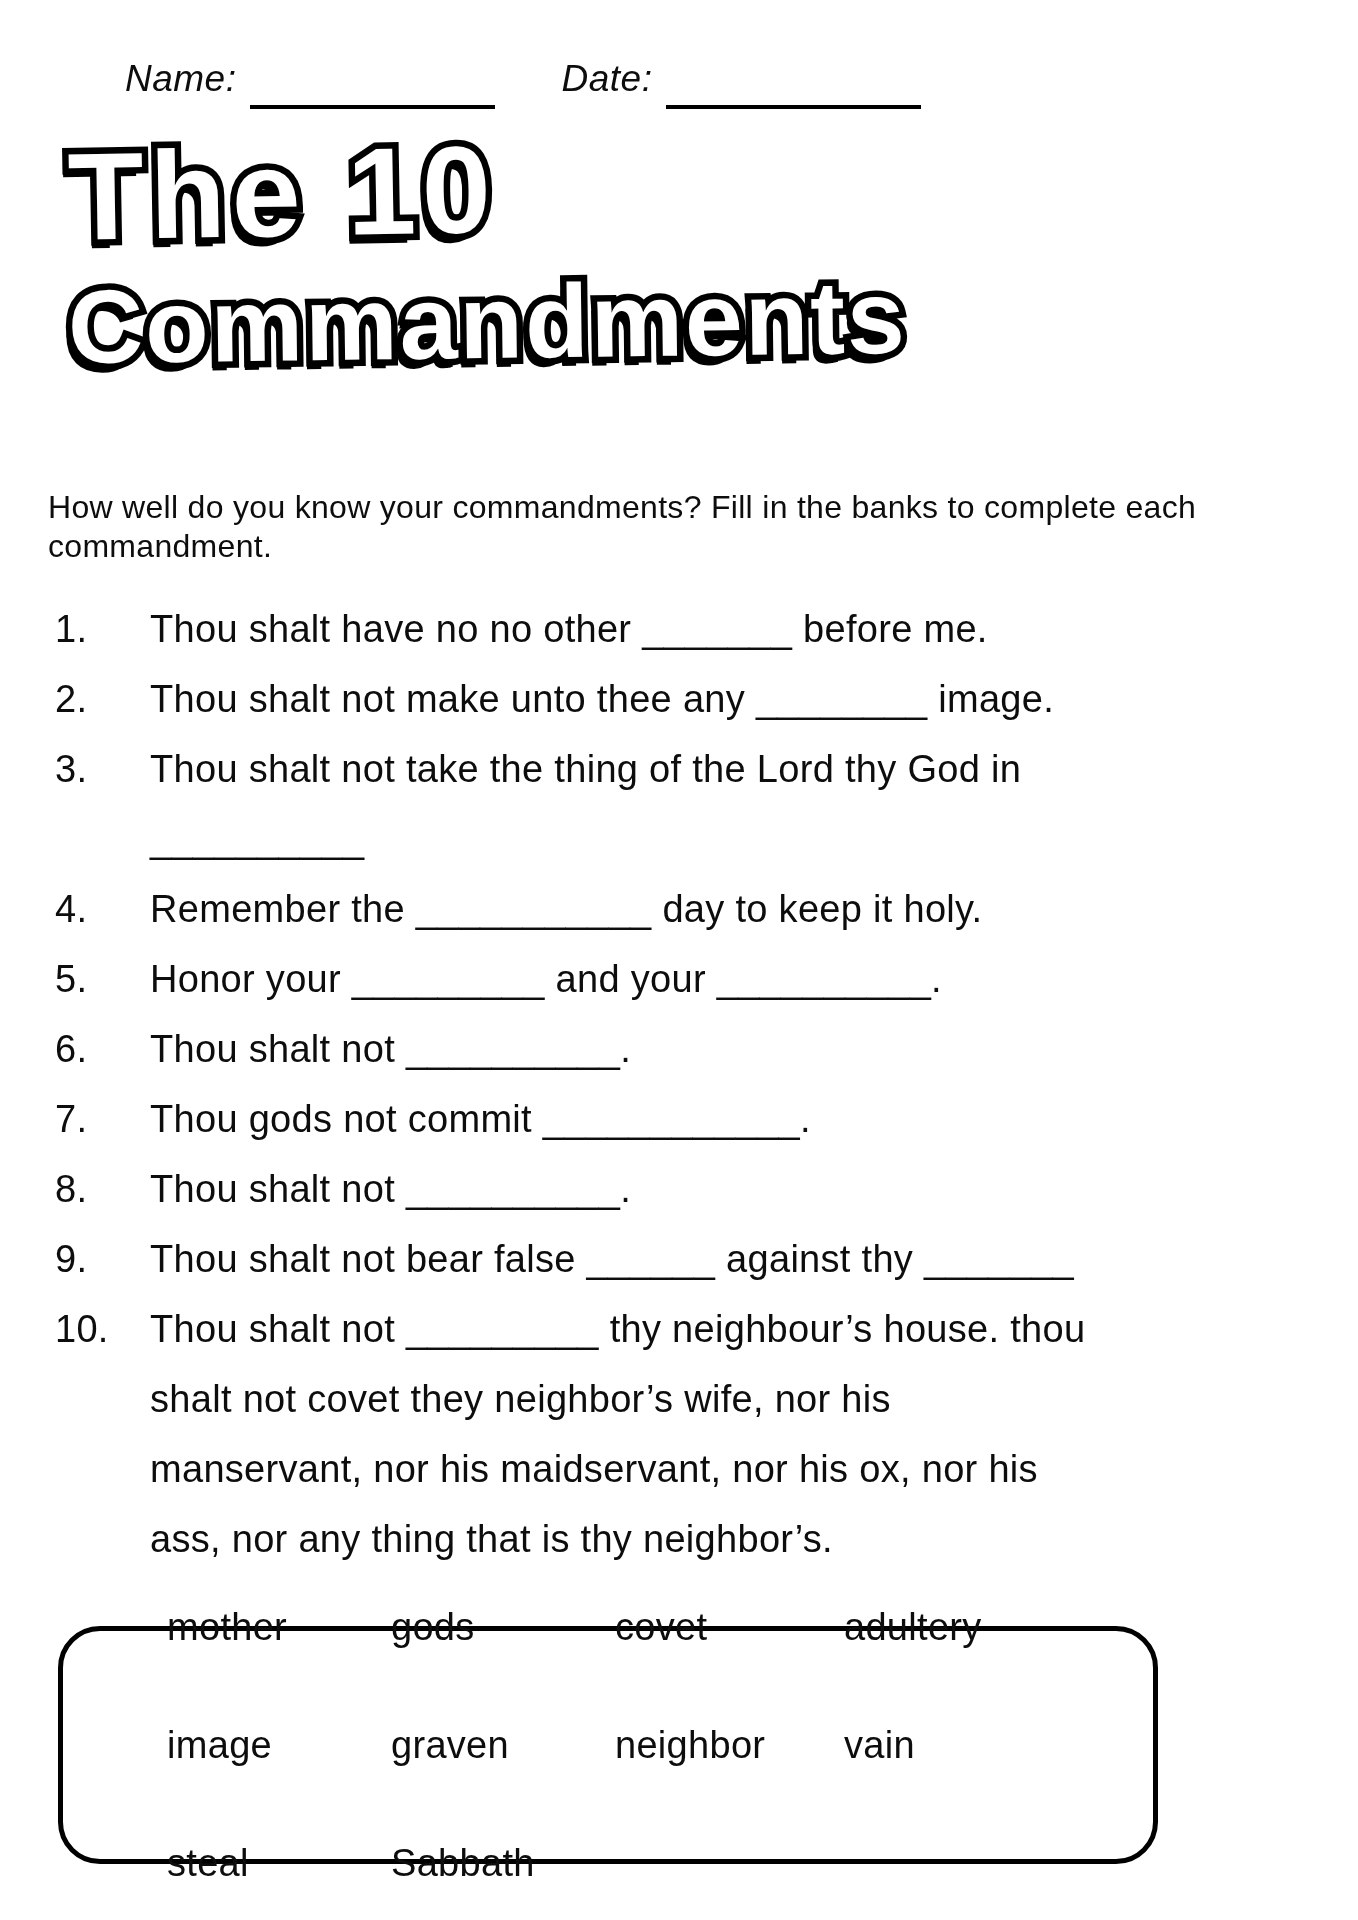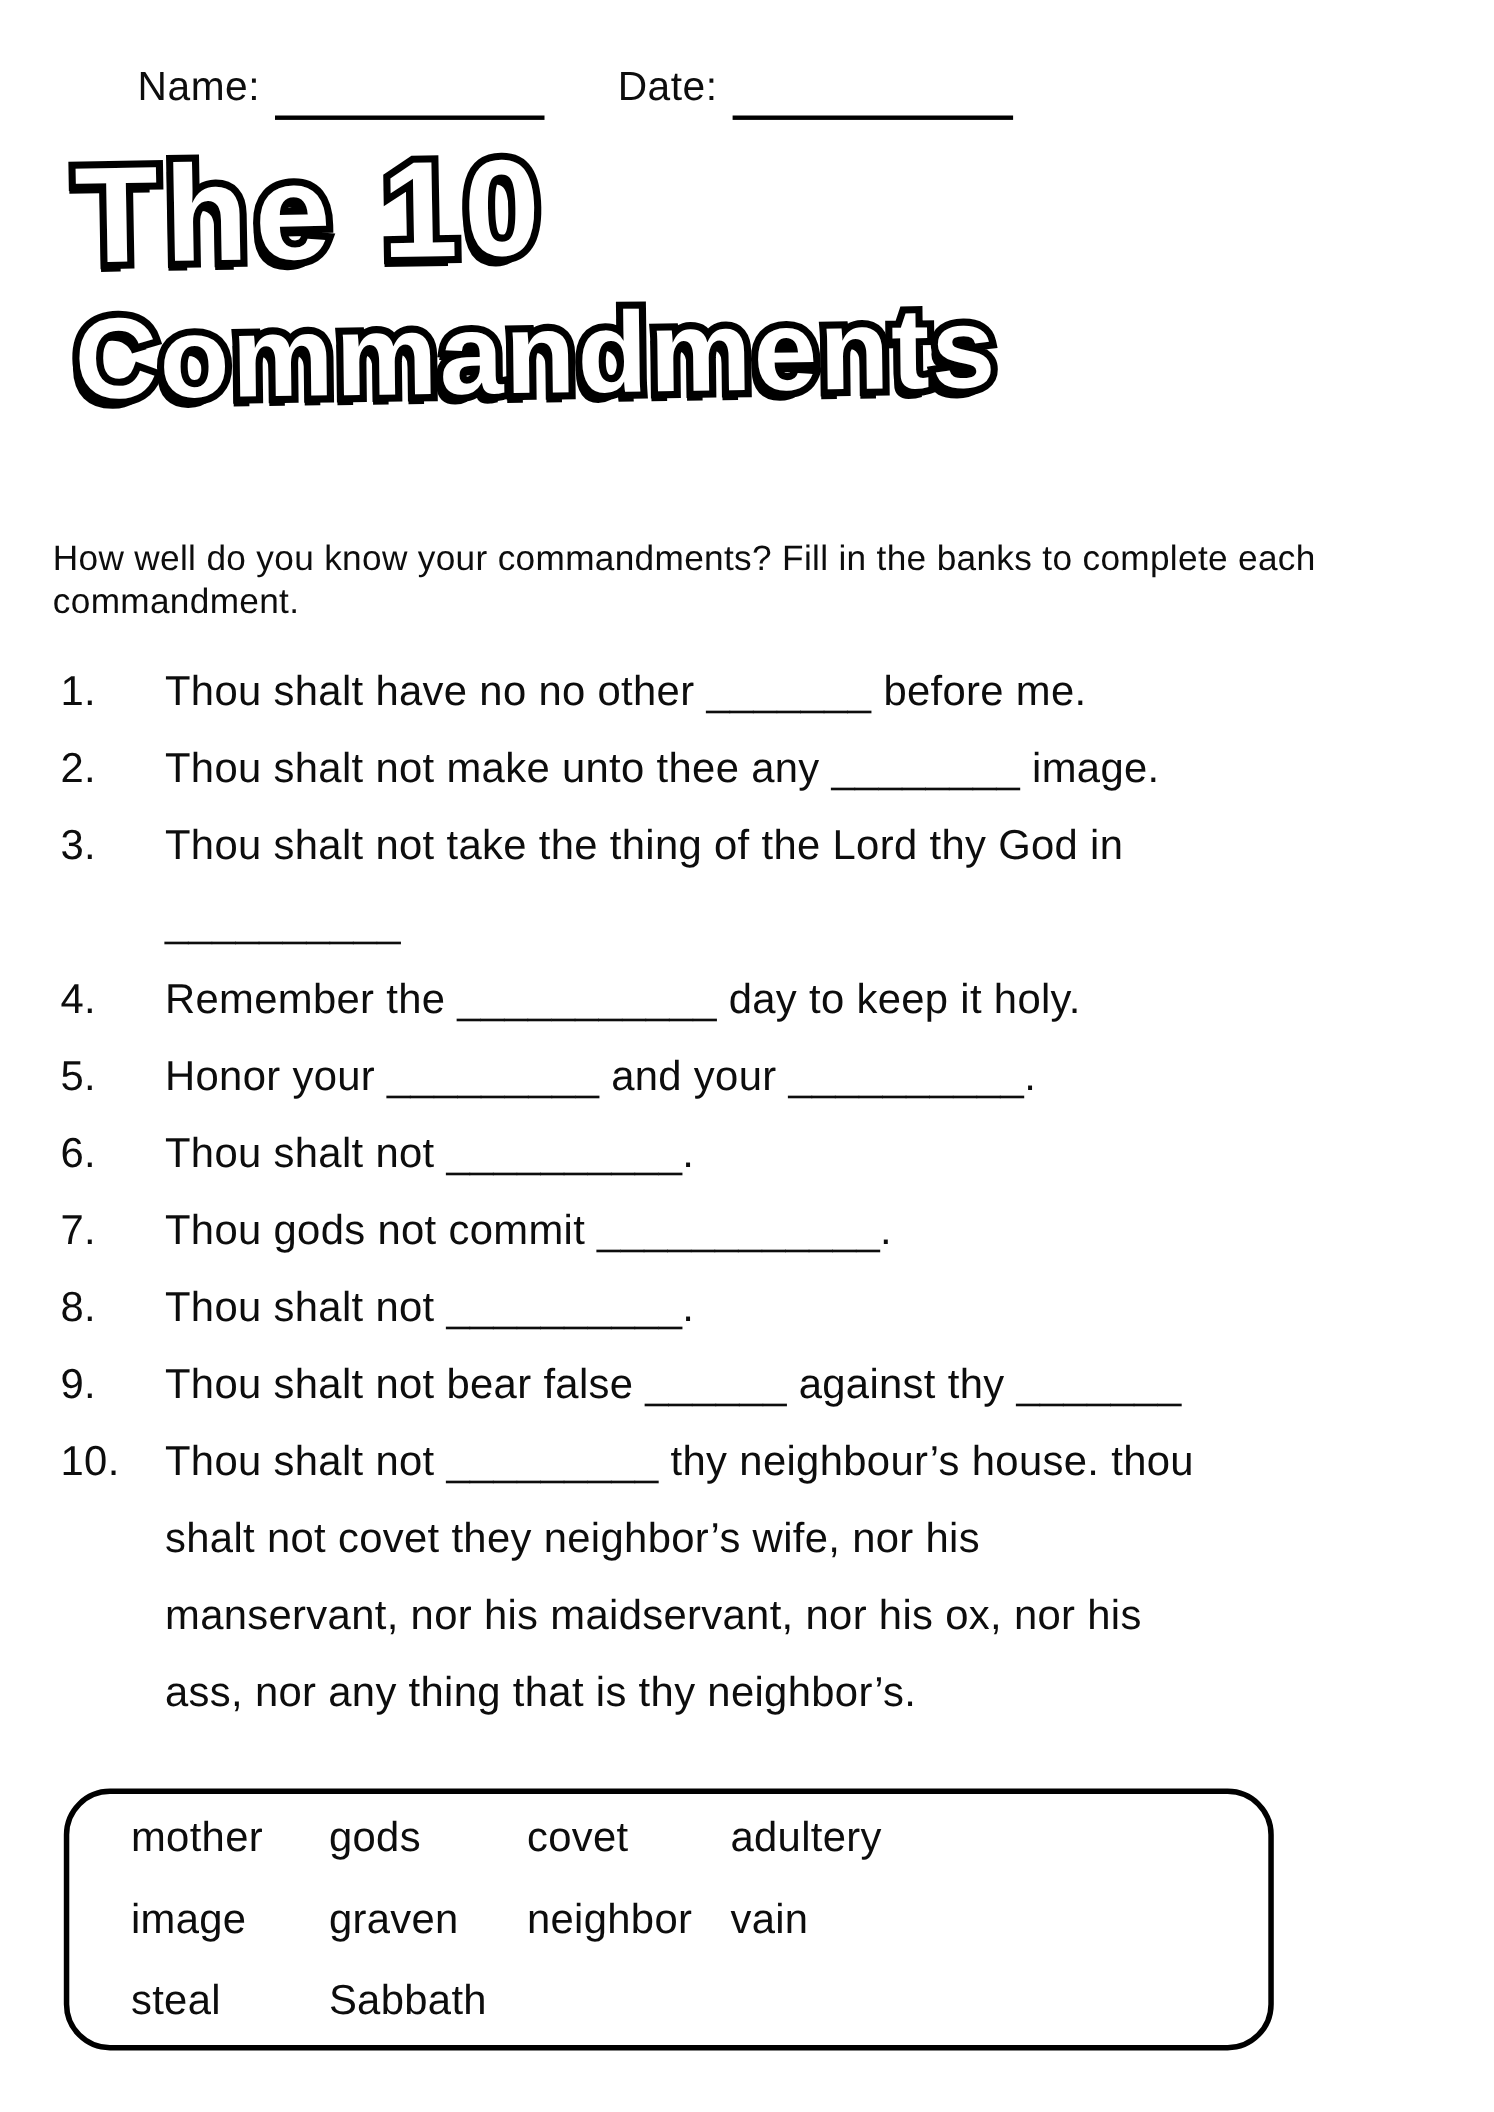--- a/index.html
+++ b/index.html
@@ -8,21 +8,21 @@
     background:#ffffff; color:#0d0d0d;
     font-family:"Liberation Sans","DejaVu Sans",sans-serif;
     overflow:hidden;
   }
   .sheet { padding-top:48px; }
 
   
   .nd-row {
     display:flex; align-items:flex-end;
     padding-left:125px; height:52px;
-    font-size:37px; letter-spacing:0.5px;
+    font-size:37px; letter-spacing:0.5px;font-style:italic;
   }
   .nd-line {
     border-bottom:4px solid #000; height:12px;
     transform:translateY(9px); display:inline-block;
   }
   .name-line { width:245px; margin-left:14px; }
   .date-label { margin-left:66px; }
   .date-line { width:255px; margin-left:14px; }
 
   
@@ -46,22 +46,22 @@
   .item { display:flex; line-height:70px; }
   .num { flex:0 0 57px; }
   .txt { white-space:pre-wrap; flex:1;margin-left:38px; }
 
   
   .word-bank {
     box-sizing:border-box;
     margin:52px 0 0 58px; width:1100px; height:238px;
     border:5px solid #000; border-radius:42px;
     display:grid; grid-template-columns:180px 180px 185px 220px;
-    align-content:center; padding-left:56px;
-    font-size:38px; line-height:74px; letter-spacing:0.3px;
+    align-content:center; padding-left:104px;
+    font-size:38px; line-height:74px; letter-spacing:0.3px;gap:44px;
   }
 </style>
 </head>
 <body>
 
 <div class="sheet">
 
   <div class="nd-row">
     <span>Name:</span>
     <span class="nd-line name-line"></span>

